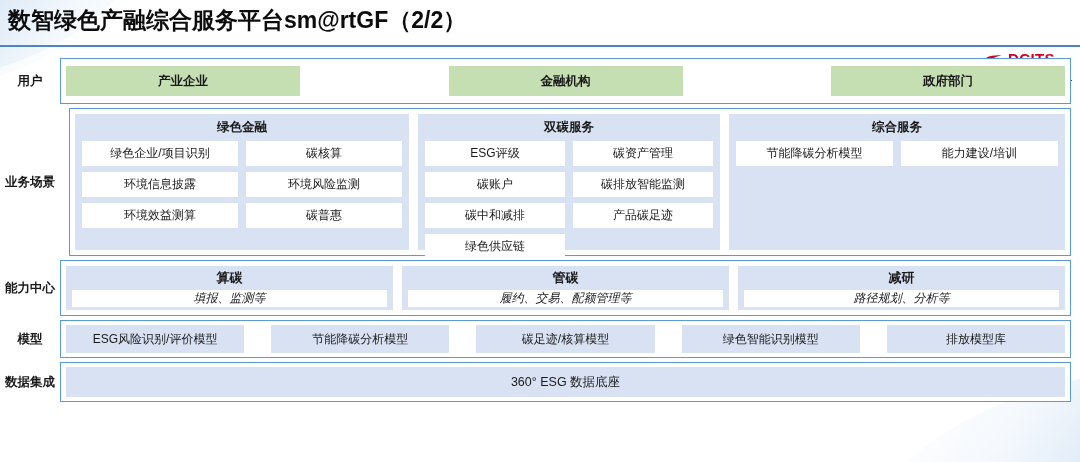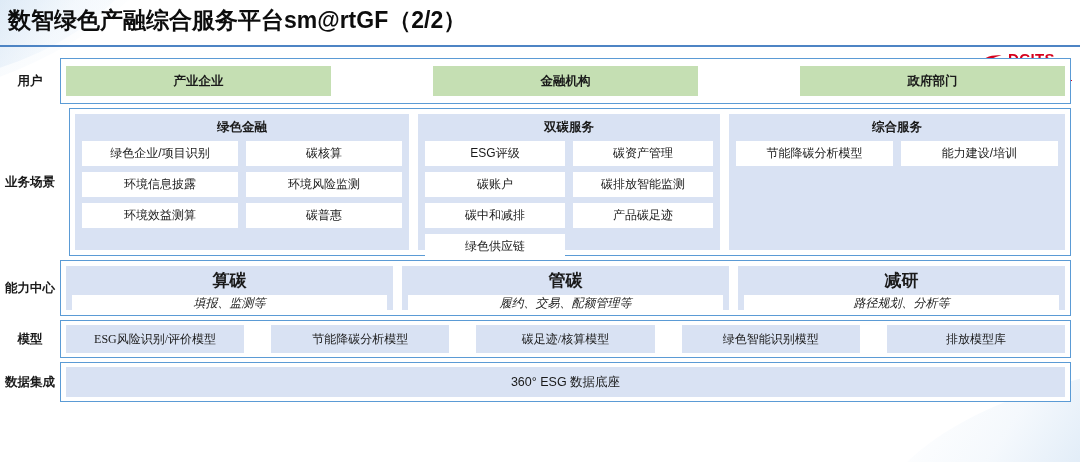--- a/index.html
+++ b/index.html
@@ -144,21 +144,21 @@
 
   
   .row-user .row-body { height: 46px; align-items: center; }
   .user-track {
     display: flex;
     width: 100%;
     height: 30px;
     align-items: stretch;
   }
   .user-box {
-    width: 265px;
+    width: 234px;
     background: #c5dfb3;
     display: flex;
     align-items: center;
     justify-content: center;
     font-size: 12.5px;
     font-weight: bold;
     color: #1a1a1a;
   }
   .user-spacer { flex: 1 1 auto; }
 
@@ -209,38 +209,38 @@
   .cap-group {
     flex: 1 1 0;
     background: #d9e2f3;
     box-sizing: border-box;
     padding: 3px 6px 6px 6px;
     display: flex;
     flex-direction: column;
   }
   .cap-title {
     text-align: center;
-    font-size: 17px;
+    font-size: 13px;
     font-weight: bold;
     color: #1a1a1a;
     margin-bottom: 3px;
   }
   .cap-sub {
     background: #ffffff;
     flex: 1 1 auto;
     display: flex;
     align-items: center;
     justify-content: center;
     font-size: 12px;
     font-style: italic;
     color: #1a1a1a;
   }
 
   
-  .row-model .row-body { height: 38px; align-items: center; gap: 27px; font-family: Liberation Serif, serif; }
+  .row-model .row-body { height: 38px; align-items: center; gap: 27px; }
   .model-box {
     flex: 1 1 0;
     height: 28px;
     background: #d9e2f3;
     display: flex;
     align-items: center;
     justify-content: center;
     font-size: 12px;
     color: #1a1a1a;
     white-space: nowrap;

